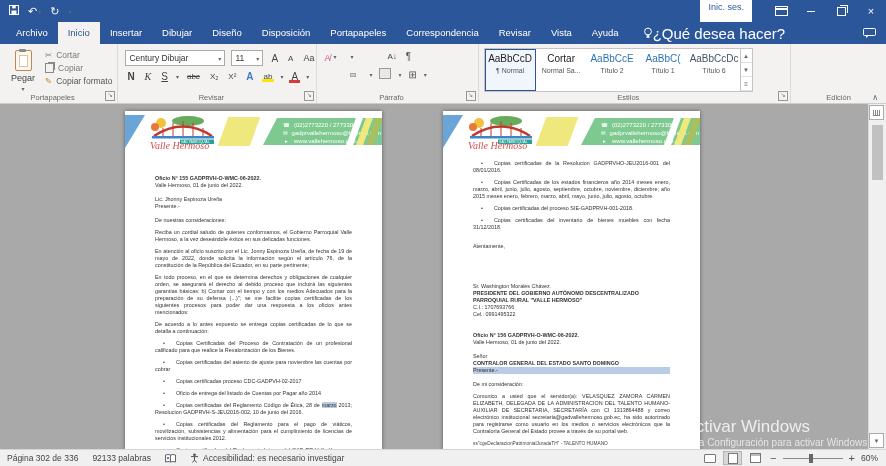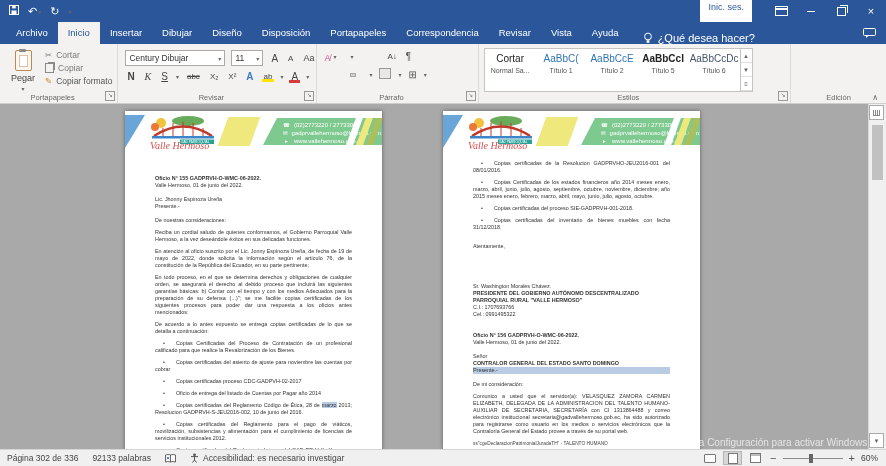--- a/index.html
+++ b/index.html
@@ -19,21 +19,21 @@
   .ic-rest{display:inline-block;width:7px;height:7px;border:1px solid #fff;position:relative}
   .ic-rest:before{content:"";position:absolute;left:2px;top:-3px;width:7px;height:7px;border:1px solid #fff;border-bottom:none;border-left:none}
   .ic-ribopt{display:inline-block;width:11px;height:8px;border:1px solid #fff;position:relative}
   .ic-ribopt:before{content:"";position:absolute;left:0;top:1px;width:11px;height:2px;background:#fff}
 
   
   .tabsrow{position:absolute;top:22px;left:0;right:0;height:22px;background:#2b579a;display:flex;
            align-items:stretch;color:#fff;z-index:29}
   .tab{font-size:9.5px;padding:5px 10px 0;cursor:pointer;white-space:nowrap}
   .tab.active{background:#f3f2f1;color:#2b579a}
-  .help{display:flex;align-items:flex-end;gap:5px;font-size:11px;margin-left:14px}
+  .help{display:flex;align-items:center;font-size:15px;margin-left:14px}
   .fb{margin-left:auto;margin-right:10px;display:flex;align-items:center}
 
   
   .ribbon{position:absolute;top:44px;left:0;right:0;height:59px;background:#f3f2f1;
           border-bottom:1px solid #cfcdcb;display:flex;z-index:28}
   .group{position:relative;border-right:1px solid #dcdad8;padding:3px 5px 11px;display:flex;gap:4px}
   .glabel{position:absolute;bottom:1px;left:0;right:12px;text-align:center;font-size:7.5px;color:#6a6865;white-space:nowrap}
   .launcher{position:absolute;bottom:2px;right:2px;width:8px;height:8px;border:1px solid #9a9896;color:#6a6865;
             font-size:6px;line-height:7px;text-align:center;cursor:pointer}
   .bigbtn{display:flex;flex-direction:column;align-items:center;justify-content:flex-start;
@@ -273,35 +273,35 @@
         <span class="btn" style="font-size:10px;color:#555">⊞</span>
           <span class="chev">▾</span>
       </div>
     </div>
     <div class="glabel">Párrafo</div>
     <div class="launcher">↘</div>
   </div>
 
   <div class="group" style="width:305px">
     <div class="stylegal">
+      <div class="chip sel">
+        <div class="pv">AaBbCcD</div>
+        <div class="nm">¶ Normal</div>
+      </div>
       <div class="chip">
         <div class="pv">Cortar</div>
         <div class="nm">Normal Sa...</div>
       </div>
       <div class="chip">
+        <div class="pv blue">AaBbCcE</div>
+        <div class="nm">Título 2</div>
+      </div>
+      <div class="chip">
         <div class="pv blue">AaBbC(</div>
         <div class="nm">Título 1</div>
-      </div>
-      <div class="chip">
-        <div class="pv blue">AaBbCcE</div>
-        <div class="nm">Título 2</div>
-      </div>
-      <div class="chip">
-        <div class="pv b">AaBbCcI</div>
-        <div class="nm">Título 5</div>
       </div>
       <div class="chip">
         <div class="pv" style="color:#44546a">AaBbCcDc</div>
         <div class="nm">Título 6</div>
       </div>
       <div class="galscroll">
         <div>▲</div>
         <div>▼</div>
         <div>≡</div>
       </div>
@@ -436,20 +436,21 @@
         <div class="para line bold">CONTRALOR GENERAL DEL ESTADO SANTO DOMINGO</div>
         <div class="para line hl">Presente.-</div>
         <div class="gap"></div>
         <div class="para p">De mi consideración:</div>
         <div class="para p">Comunico a usted que el servidor(a): VELASQUEZ ZAMORA CARMEN ELIZABETH, DELEGADA DE LA ADMINISTRACION DEL TALENTO HUMANO-AUXILIAR DE SECRETARIA, SECRETARÍA con CI 1313864488 y correo electrónico institucional secretaria@gadvallehermoso.gob.ec, ha sido autorizado para registrarse como usuario en los medios o servicios electrónicos que la Contraloría General del Estado provee a través de su portal web.</div>
         <div class="para small">ss"cgeDeclaracionPatrimonialJuradaTH" - TALENTO HUMANO</div>
       </div>
   </div>
 
   <div class="wm">
+    <div class="w1">Activar Windows</div>
     <div class="w2">Ve a Configuración para activar Windows.</div>
   </div>
 
   <div class="vscroll">
     <div class="rulbtn">
         <span class="rulic"></span>
       </div>
     <div class="vthumb"></div>
     <div class="vdown">▼</div>
   </div>

